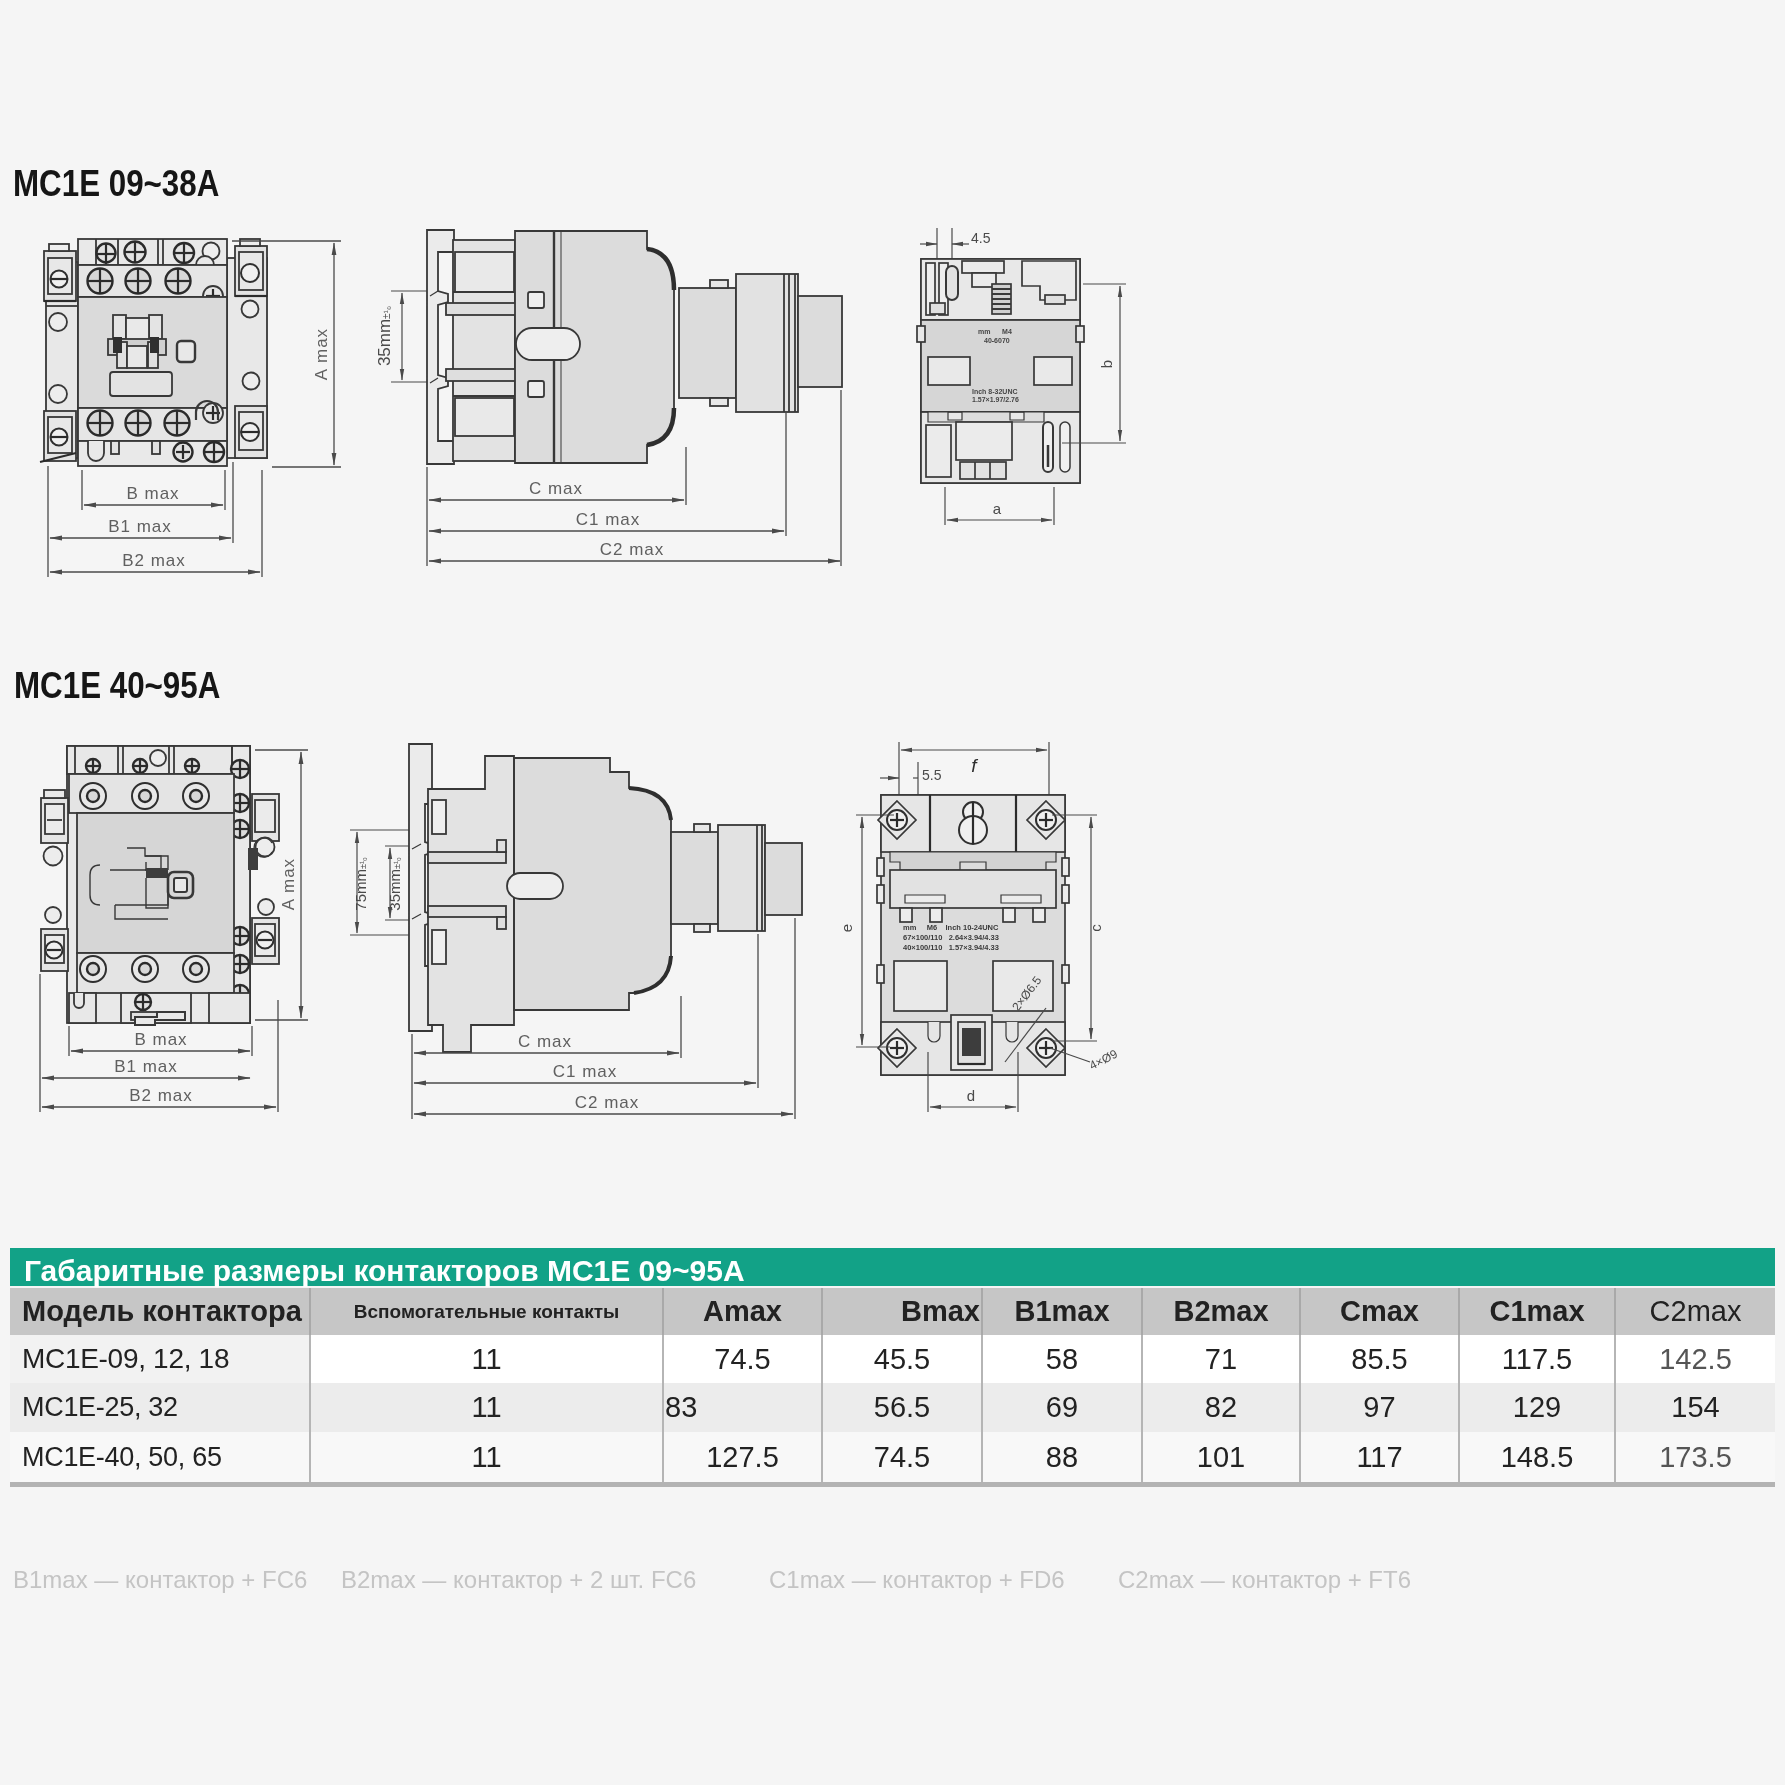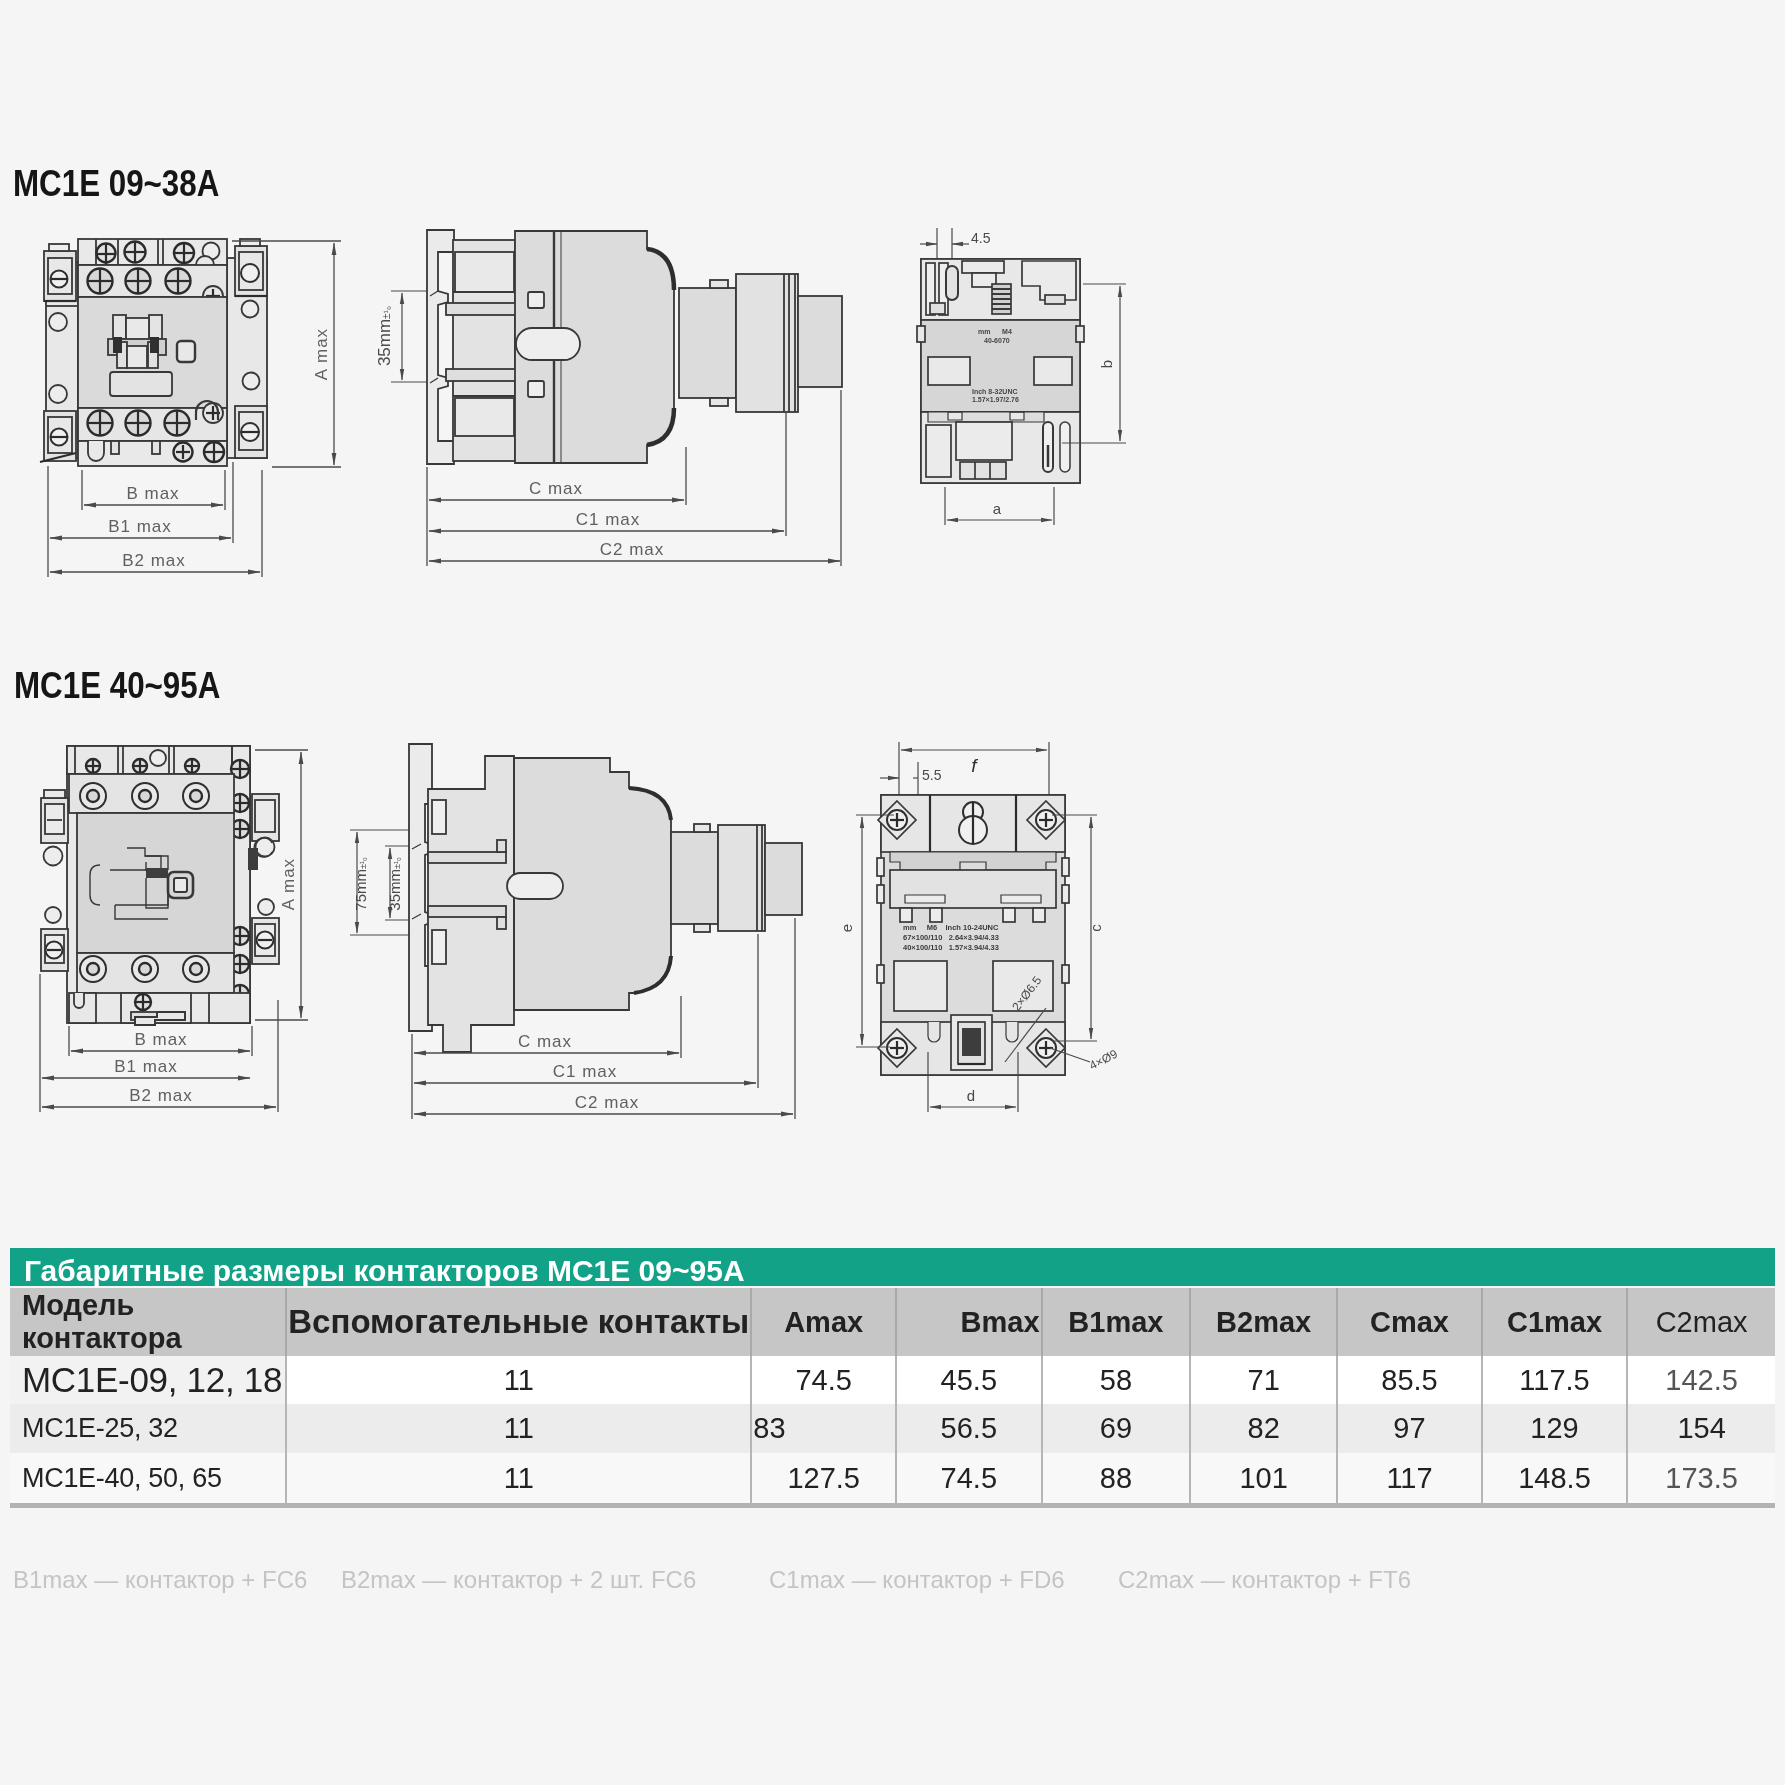--- a/index.html
+++ b/index.html
@@ -735,32 +735,32 @@
         <col style="width:160px">
         <col style="width:158px">
       <col style="width:159px">
         <col style="width:156px">
         <col style="width:160px">
     </colgroup>
 
     <tbody>
         <tr style="height:47px;background:#c6c6c6;">
       <td style="padding-left:12px;border-right:2px solid #a9a9a9;font-weight:bold;">Модель контактора</td>
-      <td style="text-align:center;border-right:2px solid #a9a9a9;font-weight:bold;white-space:nowrap;font-size:33px;">Вспомогательные контакты</td>
+      <td style="text-align:center;border-right:2px solid #a9a9a9;font-weight:bold;white-space:nowrap;font-size:19px;">Вспомогательные контакты</td>
       <td style="text-align:center;border-right:2px solid #a9a9a9;font-weight:bold;">Amax</td>
       <td style="text-align:right;border-right:2px solid #a9a9a9;font-weight:bold;">Bmax</td>
       <td style="text-align:center;border-right:2px solid #a9a9a9;font-weight:bold;">B1max</td>
       <td style="text-align:center;border-right:2px solid #a9a9a9;font-weight:bold;">B2max</td>
       <td style="text-align:center;border-right:2px solid #a9a9a9;font-weight:bold;">Cmax</td>
       <td style="text-align:center;border-right:2px solid #a9a9a9;font-weight:bold;">C1max</td>
       <td style="text-align:center;">C2max</td>
     </tr>
 
     <tr style="height:48px;font-size:29px;">
-      <td style="padding-left:12px;background:#f2f2f2;border-right:2px solid #b5b5b5;font-size:35px;letter-spacing:-0.3px;">МС1Е-09, 12, 18</td>
+      <td style="padding-left:12px;background:#f2f2f2;border-right:2px solid #b5b5b5;font-size:28px;letter-spacing:-0.3px;">МС1Е-09, 12, 18</td>
       <td style="text-align:center;background:#ffffff;border-right:2px solid #b5b5b5;">11</td>
       <td style="text-align:center;background:#ffffff;border-right:2px solid #b5b5b5;">74.5</td>
       <td style="text-align:center;background:#ffffff;border-right:2px solid #b5b5b5;margin-left:44px;">45.5</td>
       <td style="text-align:center;background:#ffffff;border-right:2px solid #b5b5b5;">58</td>
       <td style="text-align:center;background:#ffffff;border-right:2px solid #b5b5b5;">71</td>
       <td style="text-align:center;background:#ffffff;border-right:2px solid #b5b5b5;">85.5</td>
       <td style="text-align:center;background:#ffffff;border-right:2px solid #b5b5b5;">117.5</td>
       <td style="text-align:center;background:#ffffff;color:#555;">142.5</td>
     </tr>
 

